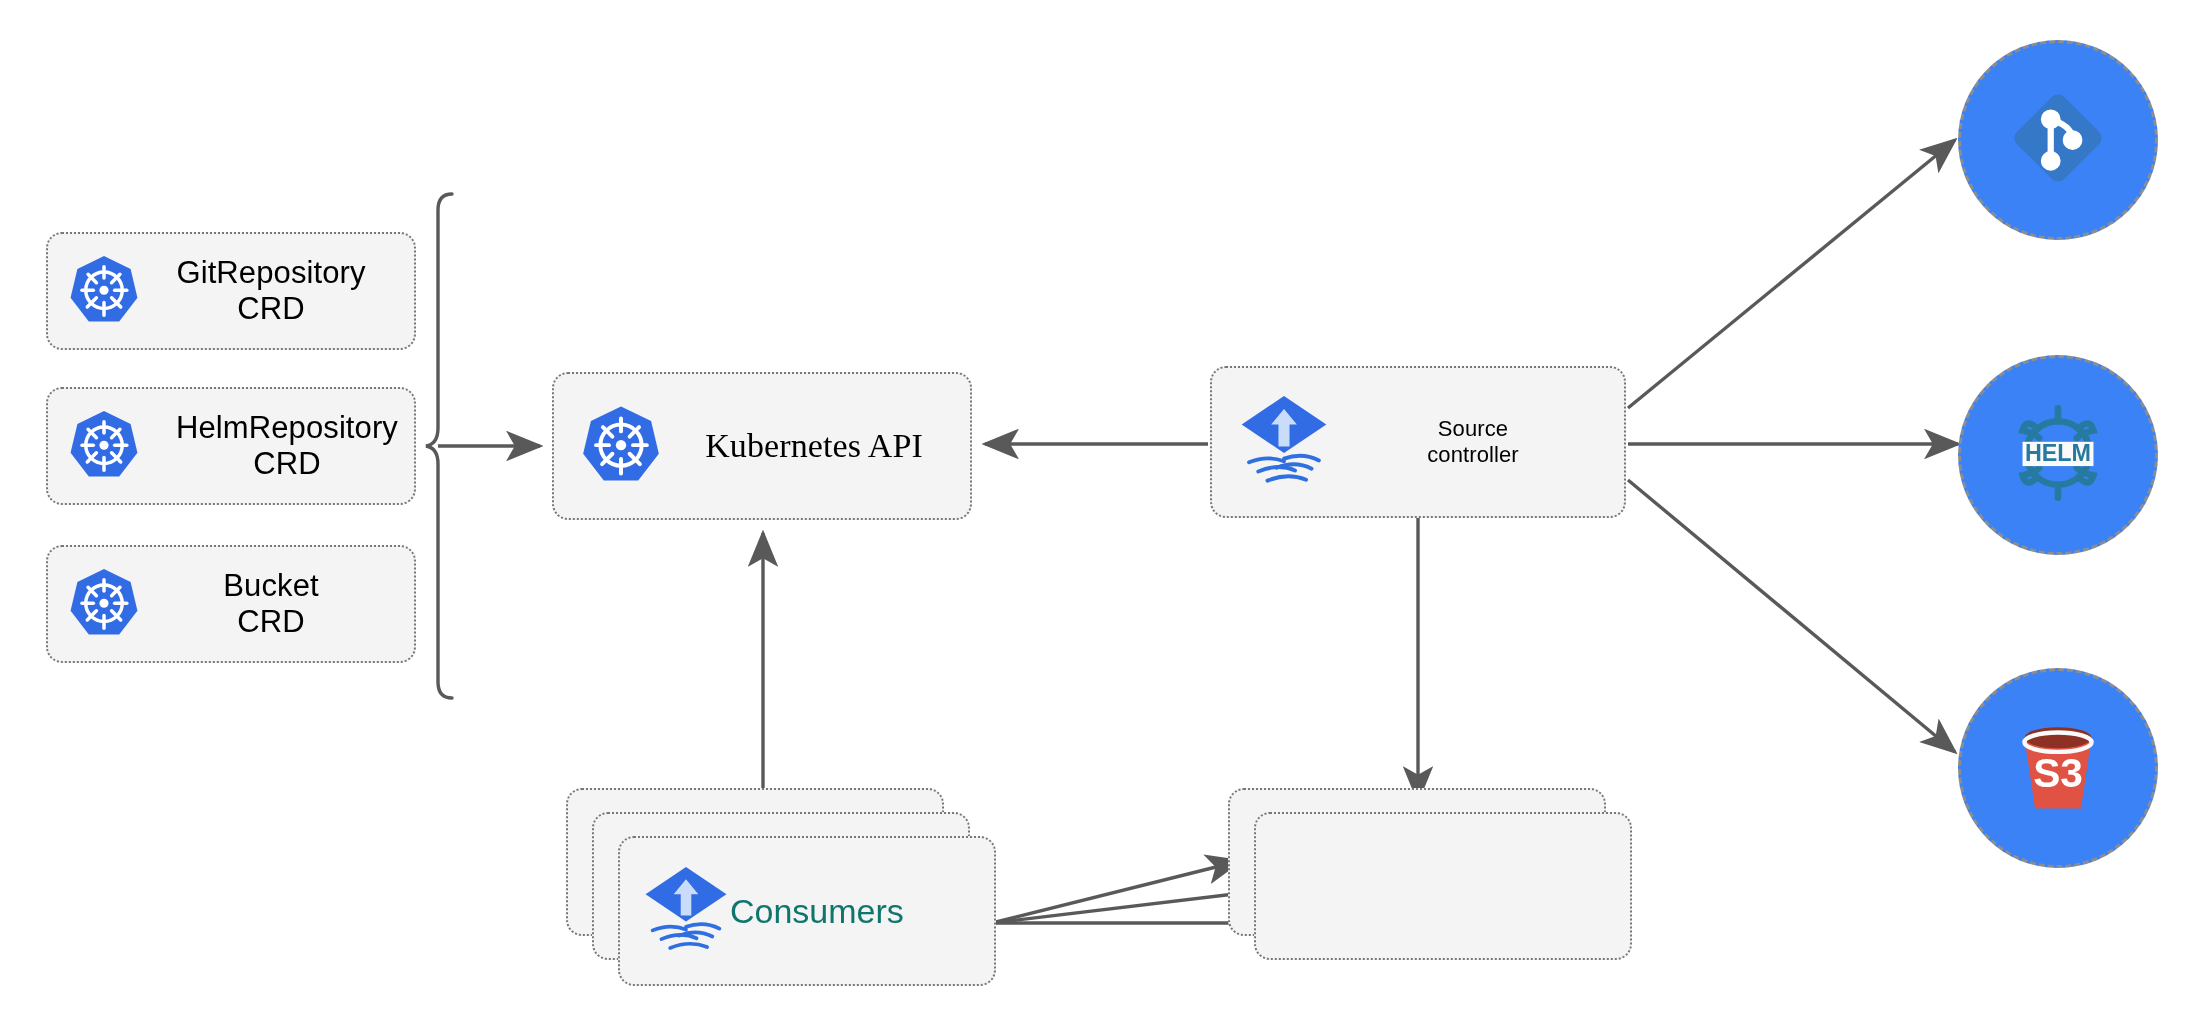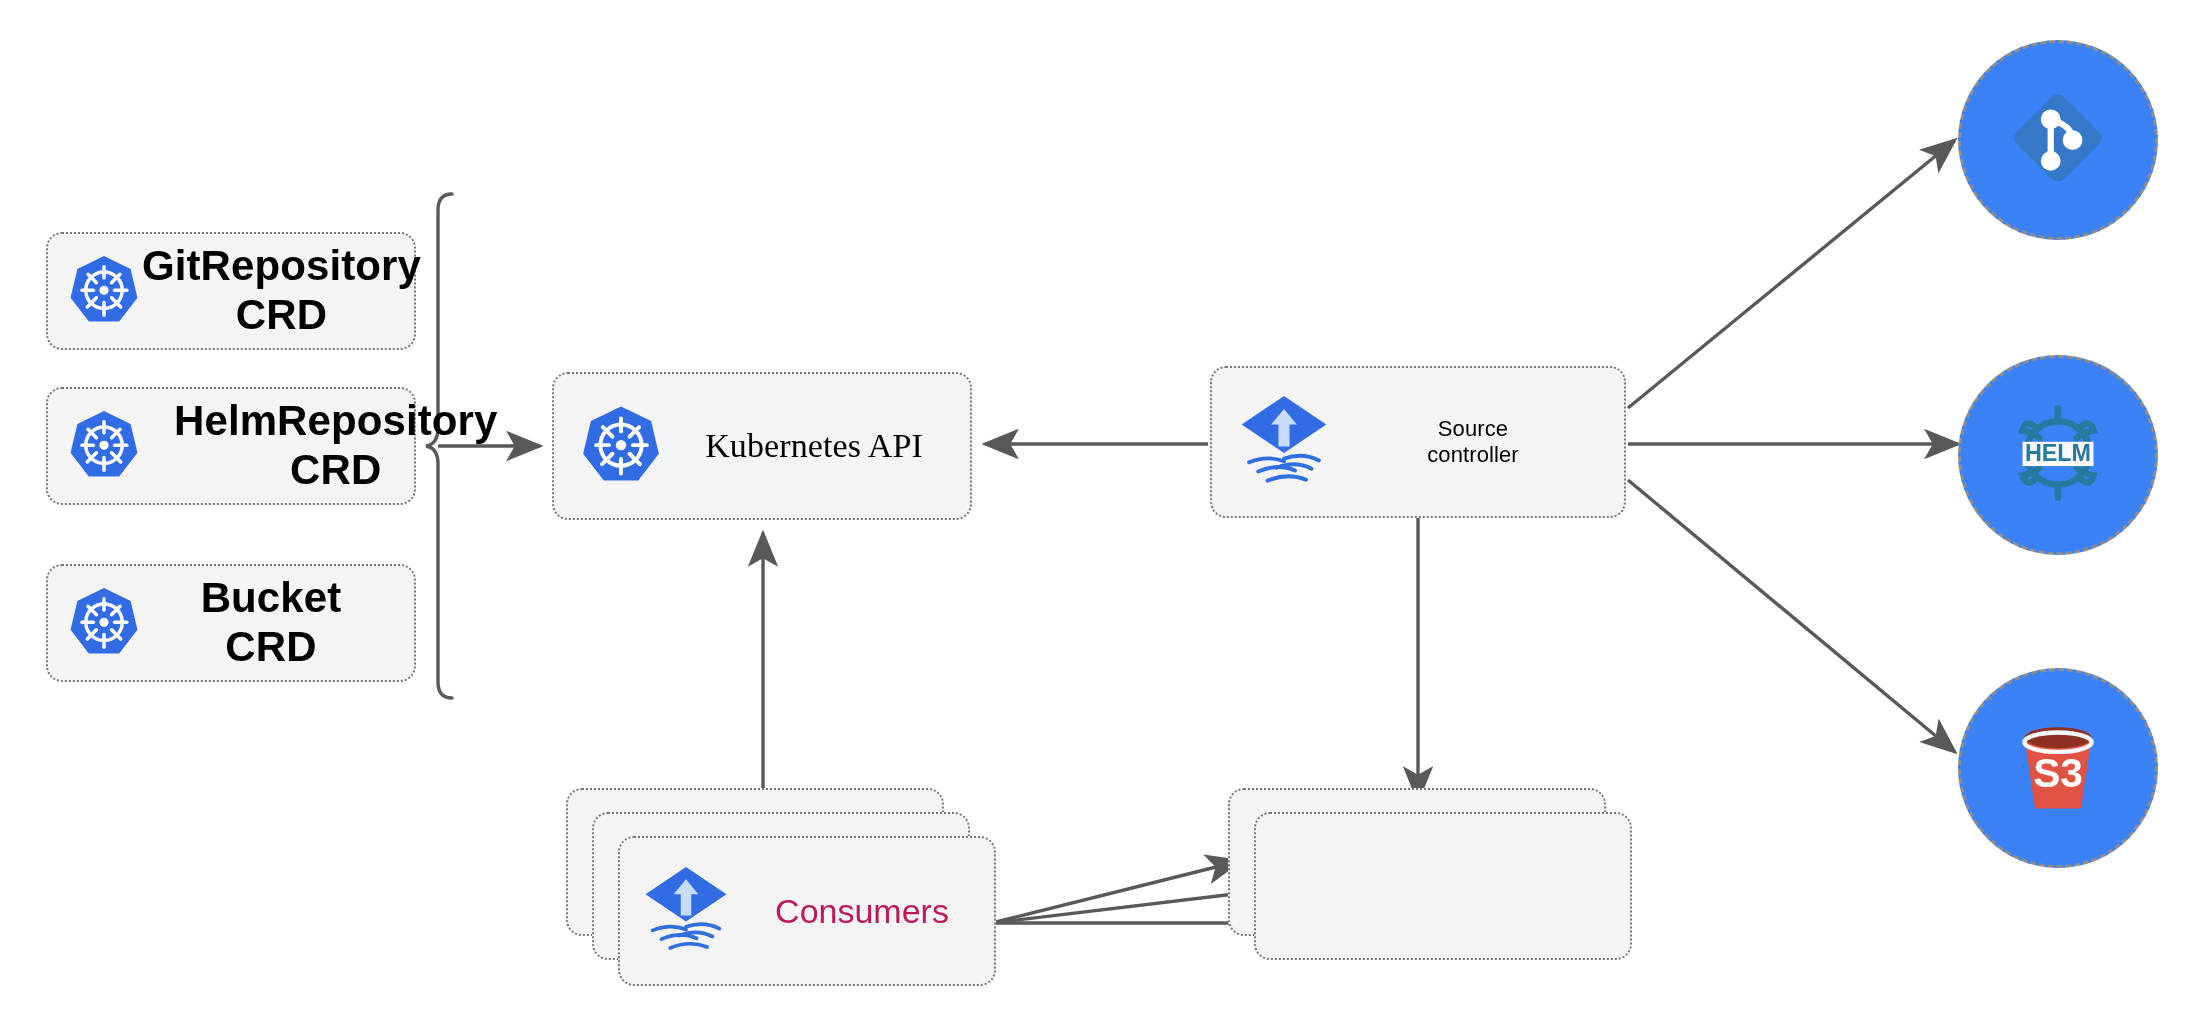--- a/index.html
+++ b/index.html
@@ -25,21 +25,21 @@
     line-height:1.16;
     text-align:center;
     white-space:pre-line;
     letter-spacing:.1px;
   }
   .icon-wrap{display:flex;align-items:center;justify-content:center;flex:none;}
 
   
   .crd{width:370px;height:118px;padding:0 14px 0 18px;}
   .crd .icon-wrap{width:76px;height:76px;}
-  .crd .label{flex:1;font-size:42px;font-weight:bold;}
+  .crd .label{flex:1;font-size:31px;}
 
   
   .box-k8s{left:552px;top:372px;width:420px;height:148px;padding-left:24px;}
   .box-k8s .icon-wrap{width:86px;height:86px;}
   .box-k8s .label{flex:1;font-size:34px;text-align:center;padding-right:6px;font-family:Liberation Serif, serif;}
 
   .box-src{left:1210px;top:366px;width:416px;height:152px;padding-left:26px;}
   .box-src .icon-wrap{width:92px;height:96px;}
   .box-src .label{flex:1;font-size:22px;text-align:center;padding-right:8px;}
 
@@ -53,21 +53,21 @@
     box-sizing:border-box;
   }
   .stack .front{
     position:absolute;
     background:#f4f4f4;
     border:2.5px dotted #777;
     border-radius:16px;
     box-sizing:border-box;
     display:flex;align-items:center;
   }
-  .stack .front .label{flex:1;font-size:34px;text-align:center;color:#be185d;}
+  .stack .front .label{flex:1;font-size:34px;color:#0f766e;}
 
   
   .circ{
     position:absolute;width:200px;height:200px;
     border:3px dashed #8d8d8d;border-radius:50%;
     background:#3b82f6;
     display:flex;align-items:center;justify-content:center;
     box-sizing:border-box;
   }
 
@@ -145,21 +145,21 @@
           <line x1="71" y1="28" x2="60" y2="39"></line>
             <line x1="40" y1="59" x2="28" y2="71"></line>
         </g>
         <circle cx="50" cy="49" r="6" fill="#fff"></circle>
       </svg>
     </span>
     <span class="label">HelmRepository
 CRD</span>
   </div>
 
-  <div class="card crd" style="left:46px;top:564px;">
+  <div class="card crd" style="left:46px;top:545px;">
     <span class="icon-wrap">
       <svg viewBox="0 0 100 100" width="76" height="76">
         <polygon points="50,4 85,21 94,59 70,90 30,90 6,59 15,21" fill="#326ce5"></polygon>
         <g stroke="#fff" stroke-width="4.6" fill="none" stroke-linecap="round">
           <circle cx="50" cy="49" r="24"></circle>
           <line x1="50" y1="18" x2="50" y2="33"></line>
             <line x1="50" y1="65" x2="50" y2="82"></line>
           <line x1="21" y1="49" x2="36" y2="49"></line>
             <line x1="64" y1="49" x2="80" y2="49"></line>
           <line x1="29" y1="28" x2="40" y2="39"></line>

